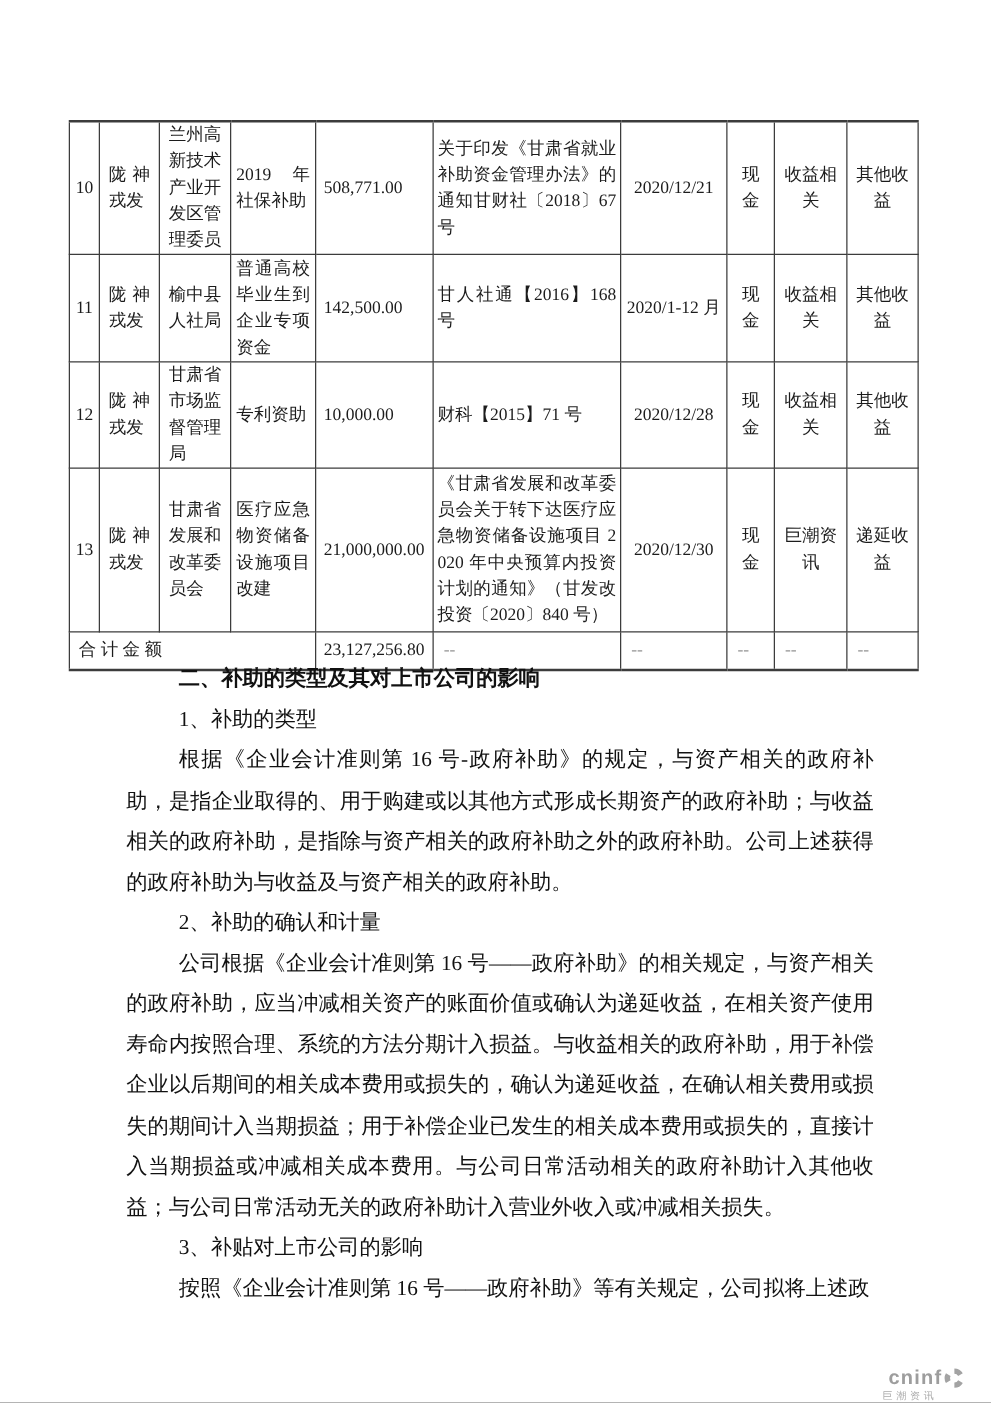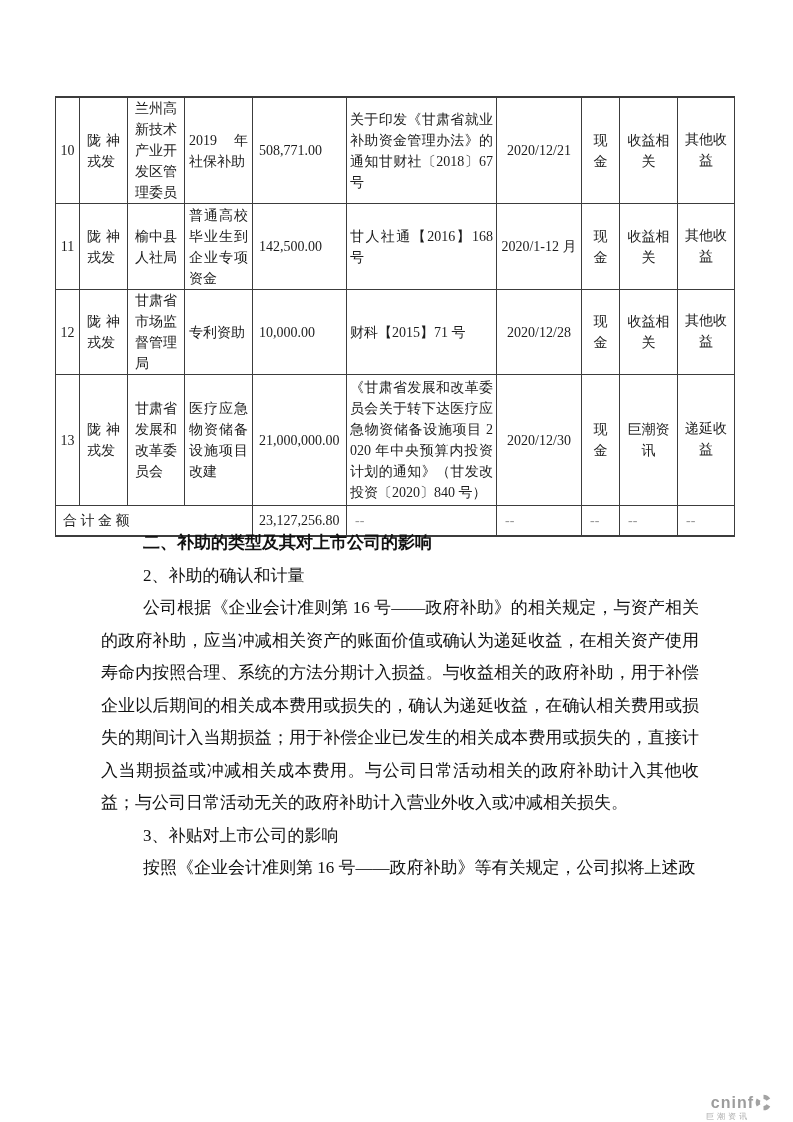--- a/index.html
+++ b/index.html
@@ -38,21 +38,21 @@
 
   td.c-num   { text-align: center; }
   td.c-company   { text-align: justify; padding: 0 7px; }
   td.c-authority { text-align: justify; padding: 0 7px; }
   td.c-item      { text-align: justify; padding: 0 4px; }
   td.c-amount    { text-align: left; padding: 0 6px; }
   td.c-basis     { text-align: justify; padding: 2px 3px; }
   td.c-date      { text-align: center; white-space: nowrap; }
   td.c-form      { text-align: center; padding: 0 5px; margin-top: 12px; }
   td.c-type      { text-align: center; padding: 0 7px; }
-  td.c-cls       { text-align: center; padding: 0 7px; font-family: Liberation Mono, monospace; }
+  td.c-cls       { text-align: center; padding: 0 7px; }
   td.c-total-label { text-align: left; padding: 0 7px; }
   td.dash { color: #999; text-align: left; padding: 0 8px; }
 
   
   .doc-body {
     position: absolute;
     left: 101px;
     top: 527px;
     width: 598px;
     font-size: 17px;
@@ -181,20 +181,22 @@
         <td class="dash">--</td>
         <td class="dash">--</td>
         <td class="dash">--</td>
         <td class="dash">--</td>
       </tr>
     </tbody>
   </table>
 
   <div class="doc-body">
     <p class="heading">二、补助的类型及其对上市公司的影响</p>
+    <p>1、补助的类型</p>
+    <p>根据《企业会计准则第 16 号-政府补助》的规定，与资产相关的政府补助，是指企业取得的、用于购建或以其他方式形成长期资产的政府补助；与收益相关的政府补助，是指除与资产相关的政府补助之外的政府补助。公司上述获得的政府补助为与收益及与资产相关的政府补助。</p>
     <p>2、补助的确认和计量</p>
     <p>公司根据《企业会计准则第 16 号——政府补助》的相关规定，与资产相关的政府补助，应当冲减相关资产的账面价值或确认为递延收益，在相关资产使用寿命内按照合理、系统的方法分期计入损益。与收益相关的政府补助，用于补偿企业以后期间的相关成本费用或损失的，确认为递延收益，在确认相关费用或损失的期间计入当期损益；用于补偿企业已发生的相关成本费用或损失的，直接计入当期损益或冲减相关成本费用。与公司日常活动相关的政府补助计入其他收益；与公司日常活动无关的政府补助计入营业外收入或冲减相关损失。</p>
     <p>3、补贴对上市公司的影响</p>
     <p>按照《企业会计准则第 16 号——政府补助》等有关规定，公司拟将上述政</p>
   </div>
 
   <div class="cninfo">
     <div class="brandline">
       <span class="brand">cninf</span>
       <span>

